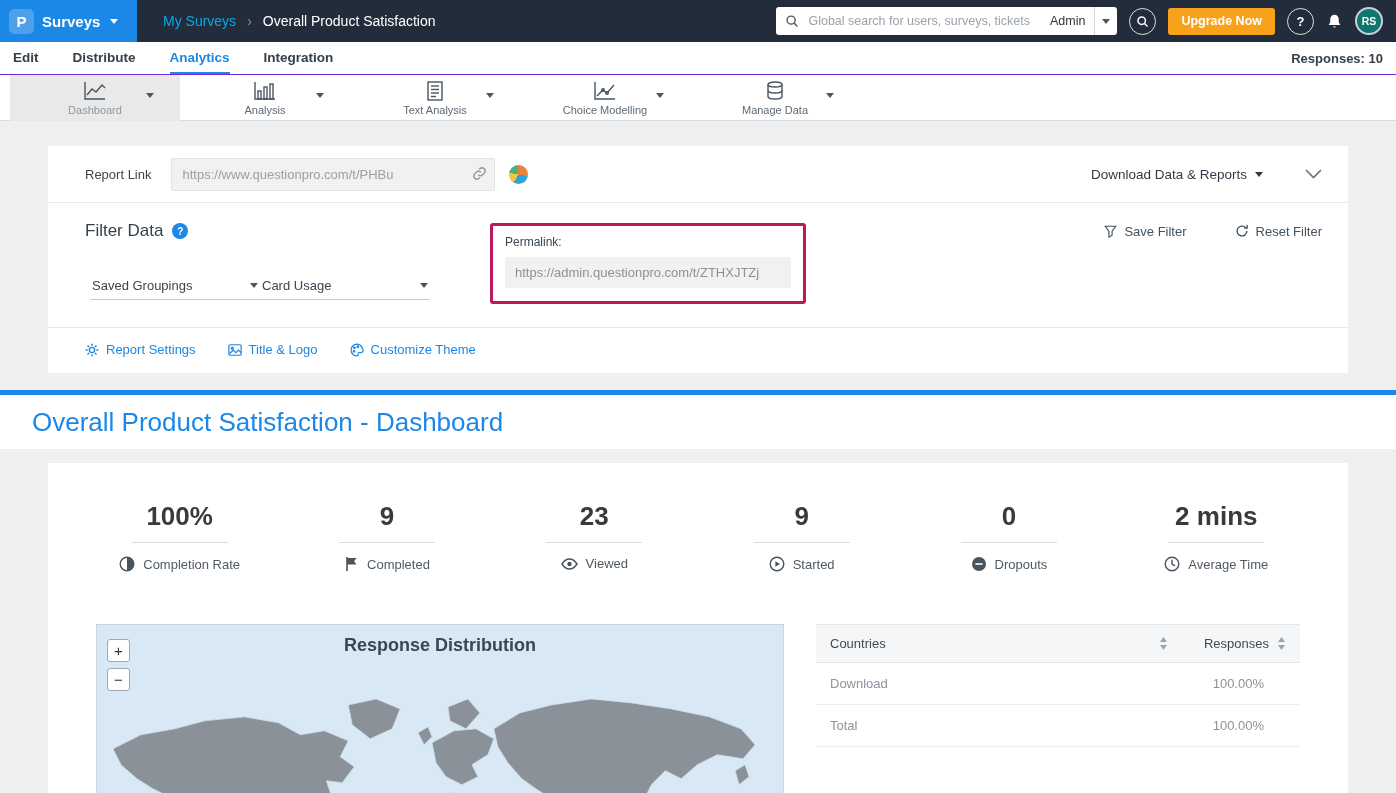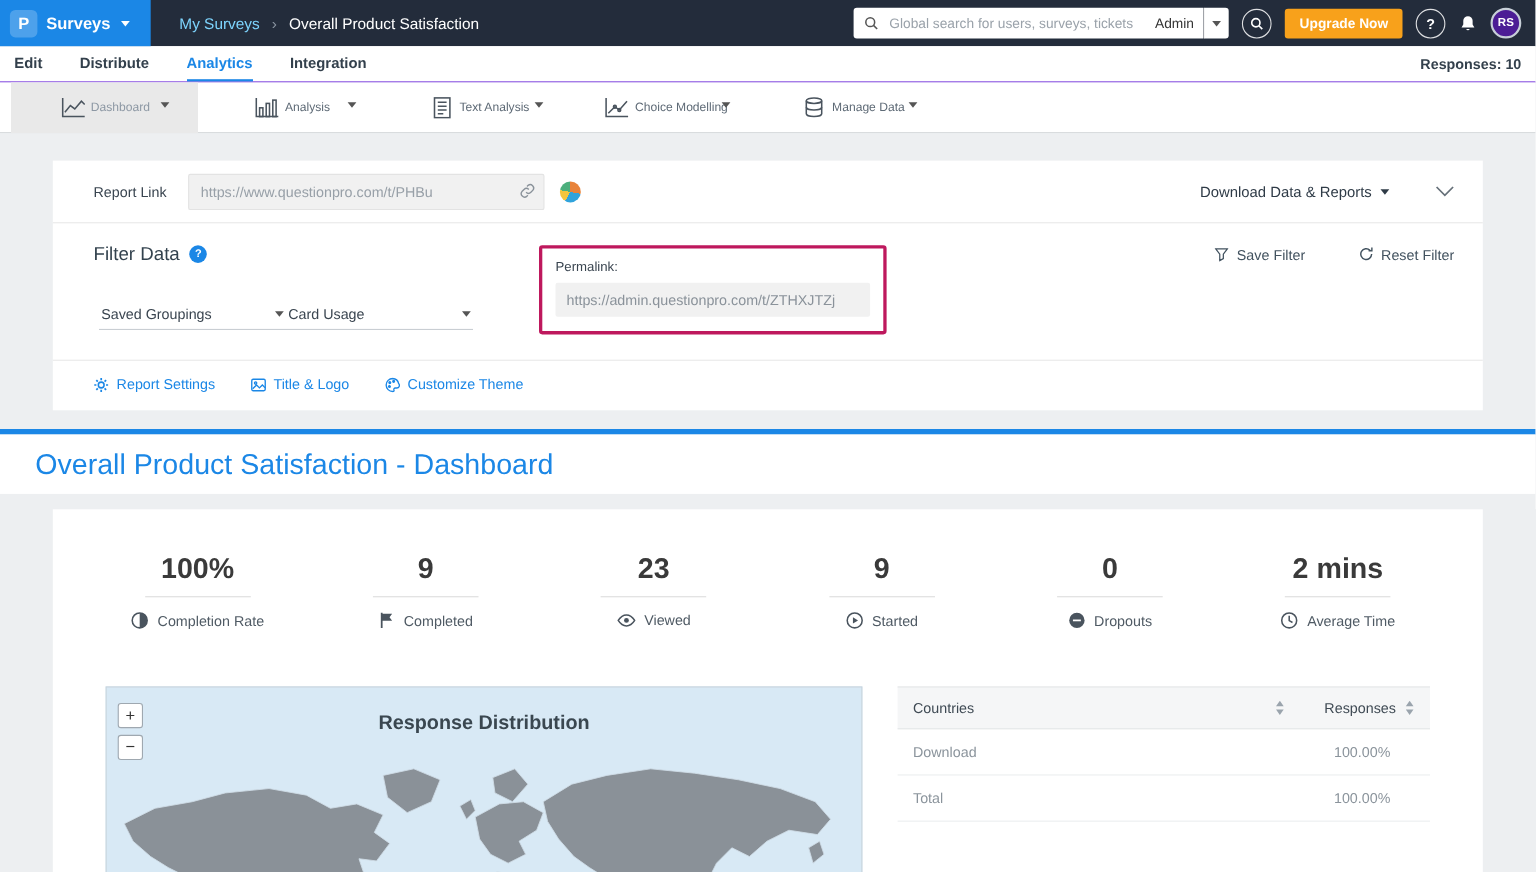--- a/index.html
+++ b/index.html
@@ -14,45 +14,45 @@
     border-left:4px solid transparent; border-right:4px solid transparent;
     border-top:5px solid currentColor; }
 
   
   .topbar { height:42px; background:#232C3B; display:flex; align-items:center; }
   .logo-area { width:137px; height:42px; background:#1B87E6; display:flex; align-items:center; gap:8px; padding:0 10px 0 9px; cursor:pointer; }
   .logo-badge { width:25px; height:25px; border-radius:5px; background:rgba(255,255,255,.22); color:#fff; font-weight:700; font-size:15px; display:flex; align-items:center; justify-content:center; }
   .product-label { color:#fff; font-size:15px; font-weight:700; }
   .logo-area .tri { color:#fff; margin-left:2px; }
   .breadcrumb { margin-left:26px; display:flex; align-items:center; gap:11px; font-size:14px; }
-  .bc-parent { color:#7dd3fc; cursor:pointer;text-align:right; }
+  .bc-parent { color:#0ea5e9; cursor:pointer;text-align:right; }
   .bc-sep { color:#8A94A0; }
   .bc-current { color:#fff; }
   .topbar-right { margin-left:auto; display:flex; align-items:center; gap:12px; padding-right:13px; }
   .search-wrap { display:flex; align-items:center; height:28px; }
   .search-box { background:#fff; border-radius:3px 0 0 3px; height:28px; width:318px; display:flex; align-items:center; gap:7px; padding:0 9px; }
   .search-box input { border:0; outline:0; flex:1; font-size:12.5px; color:#333; background:transparent; }
   .search-box input::placeholder { color:#9AA2AA; }
   .search-scope { font-size:12.5px; color:#333; }
   .search-dd { width:23px; height:28px; background:#fff; border-left:1px solid #D7D7D7; border-radius:0 3px 3px 0; display:flex; align-items:center; justify-content:center; color:#555; cursor:pointer; }
   .circle-btn { width:27px; height:27px; border:1.5px solid rgba(255,255,255,.85); border-radius:50%; display:flex; align-items:center; justify-content:center; color:#fff; font-size:13px; font-weight:700; cursor:pointer; background:transparent; }
   .upgrade-btn { background:#F8A11B; color:#fff; border:0; border-radius:3px; height:27px; padding:0 13px; font-weight:700; font-size:12.5px; cursor:pointer; font-family:inherit; }
   .bell-btn { cursor:pointer; display:flex; align-items:center; }
-  .avatar { width:28px; height:28px; border-radius:50%; background:#4c1d95; border:2px solid #C7CFD8; color:#fff; font-size:10.5px; font-weight:700; display:flex; align-items:center; justify-content:center; cursor:pointer; }
+  .avatar { width:28px; height:28px; border-radius:50%; background:#0f766e; border:2px solid #C7CFD8; color:#fff; font-size:10.5px; font-weight:700; display:flex; align-items:center; justify-content:center; cursor:pointer; }
 
   
   .navrow { height:33px; background:#fff; border-bottom:1px solid #6d28d9; display:flex; align-items:center; padding:0 13px; }
   .tabs { display:flex; gap:34px; height:100%; }
   .tab { height:100%; display:flex; align-items:center; font-size:13.5px; font-weight:600; color:#33404C; cursor:pointer; border-bottom:2px solid transparent; }
   .tab.active { color:#1B87E6; border-bottom-color:#1B87E6; }
   .responses { margin-left:auto; font-size:13px; font-weight:600; color:#33404C; }
 
   
   .toolbar { height:46px; background:#fff; border-bottom:1px solid #D9DCDE; display:flex; padding-left:10px; }
-  .tb-item { width:170px; height:46px; position:relative; display:flex; flex-direction:row; align-items:center; justify-content:center; gap:3px; cursor:pointer; color:#5E6A76; }
+  .tb-item { width:170px; height:46px; position:relative; display:flex; flex-direction:column; align-items:center; justify-content:center; gap:3px; cursor:pointer; color:#5E6A76; }
   .tb-item svg { stroke:#4A545E; }
   .tb-label { font-size:11px; }
   .tb-item.active { background:#E9E9E9; color:#8D98A4; }
   .tb-caret { position:absolute; right:26px; top:18px; color:#555; }
 
   
   .card { background:#fff; }
   .report-card { margin:25px 48px 17px; }
   .report-row { display:flex; align-items:center; height:56px; padding:0 26px 0 37px; }
   .report-link-label { font-size:13px; color:#3A4550; margin-right:20px; }
@@ -88,21 +88,21 @@
 
   .dash-card { margin:14px 48px 0; padding-top:38px; }
   .stats-row { display:flex; padding:0 28px; }
   .stat { flex:1; text-align:center; }
   .stat-value { font-size:26px; font-weight:700; color:#3A3A3A; }
   .stat-divider { width:96px; margin:10px auto 13px; border-top:1px solid #DCDCDC; }
   .stat-label-row { display:flex; align-items:center; justify-content:center; gap:8px; color:#4F5A64; font-size:13px; }
 
   .viz-row { display:flex; align-items:flex-start; margin-top:52px; padding:0 48px 40px; }
   .map-box { width:688px; height:320px; background:#D8E9F5; border:1px solid #C9D4DD; position:relative; overflow:hidden; }
-  .map-title { text-align:center; font-size:18px; font-weight:700; color:#3A4750; margin-top:22px; }
+  .map-title { text-align:center; font-size:18px; font-weight:700; color:#3A4750; margin-top:10px; }
   .zoom { position:absolute; left:10px; top:14px; display:flex; flex-direction:column; gap:6px; }
   .zoom-btn { width:23px; height:23px; background:#fff; border:1px solid #9FA8B0; border-radius:3px; font-size:15px; color:#333; display:flex; align-items:center; justify-content:center; cursor:pointer; font-family:inherit; padding:0; }
   .worldmap { position:absolute; left:0; top:46px; width:686px; }
 
   .table-box { flex:1; margin-left:32px; }
   .t-head { display:flex; background:#F5F6F7; border-top:1px solid #E4E6E8; border-bottom:1px solid #E4E6E8; padding:11px 14px; font-size:13px; color:#3F4A54; }
   .t-h1 { flex:1; display:flex; justify-content:space-between; align-items:center; cursor:pointer; }
   .t-h2 { width:118px; display:flex; justify-content:flex-end; align-items:center; gap:8px; cursor:pointer; }
   .t-row { display:flex; padding:13px 14px; font-size:13px; color:#8B949C; border-bottom:1px solid #ECEEEF; }
   .t-c1 { flex:1; }

